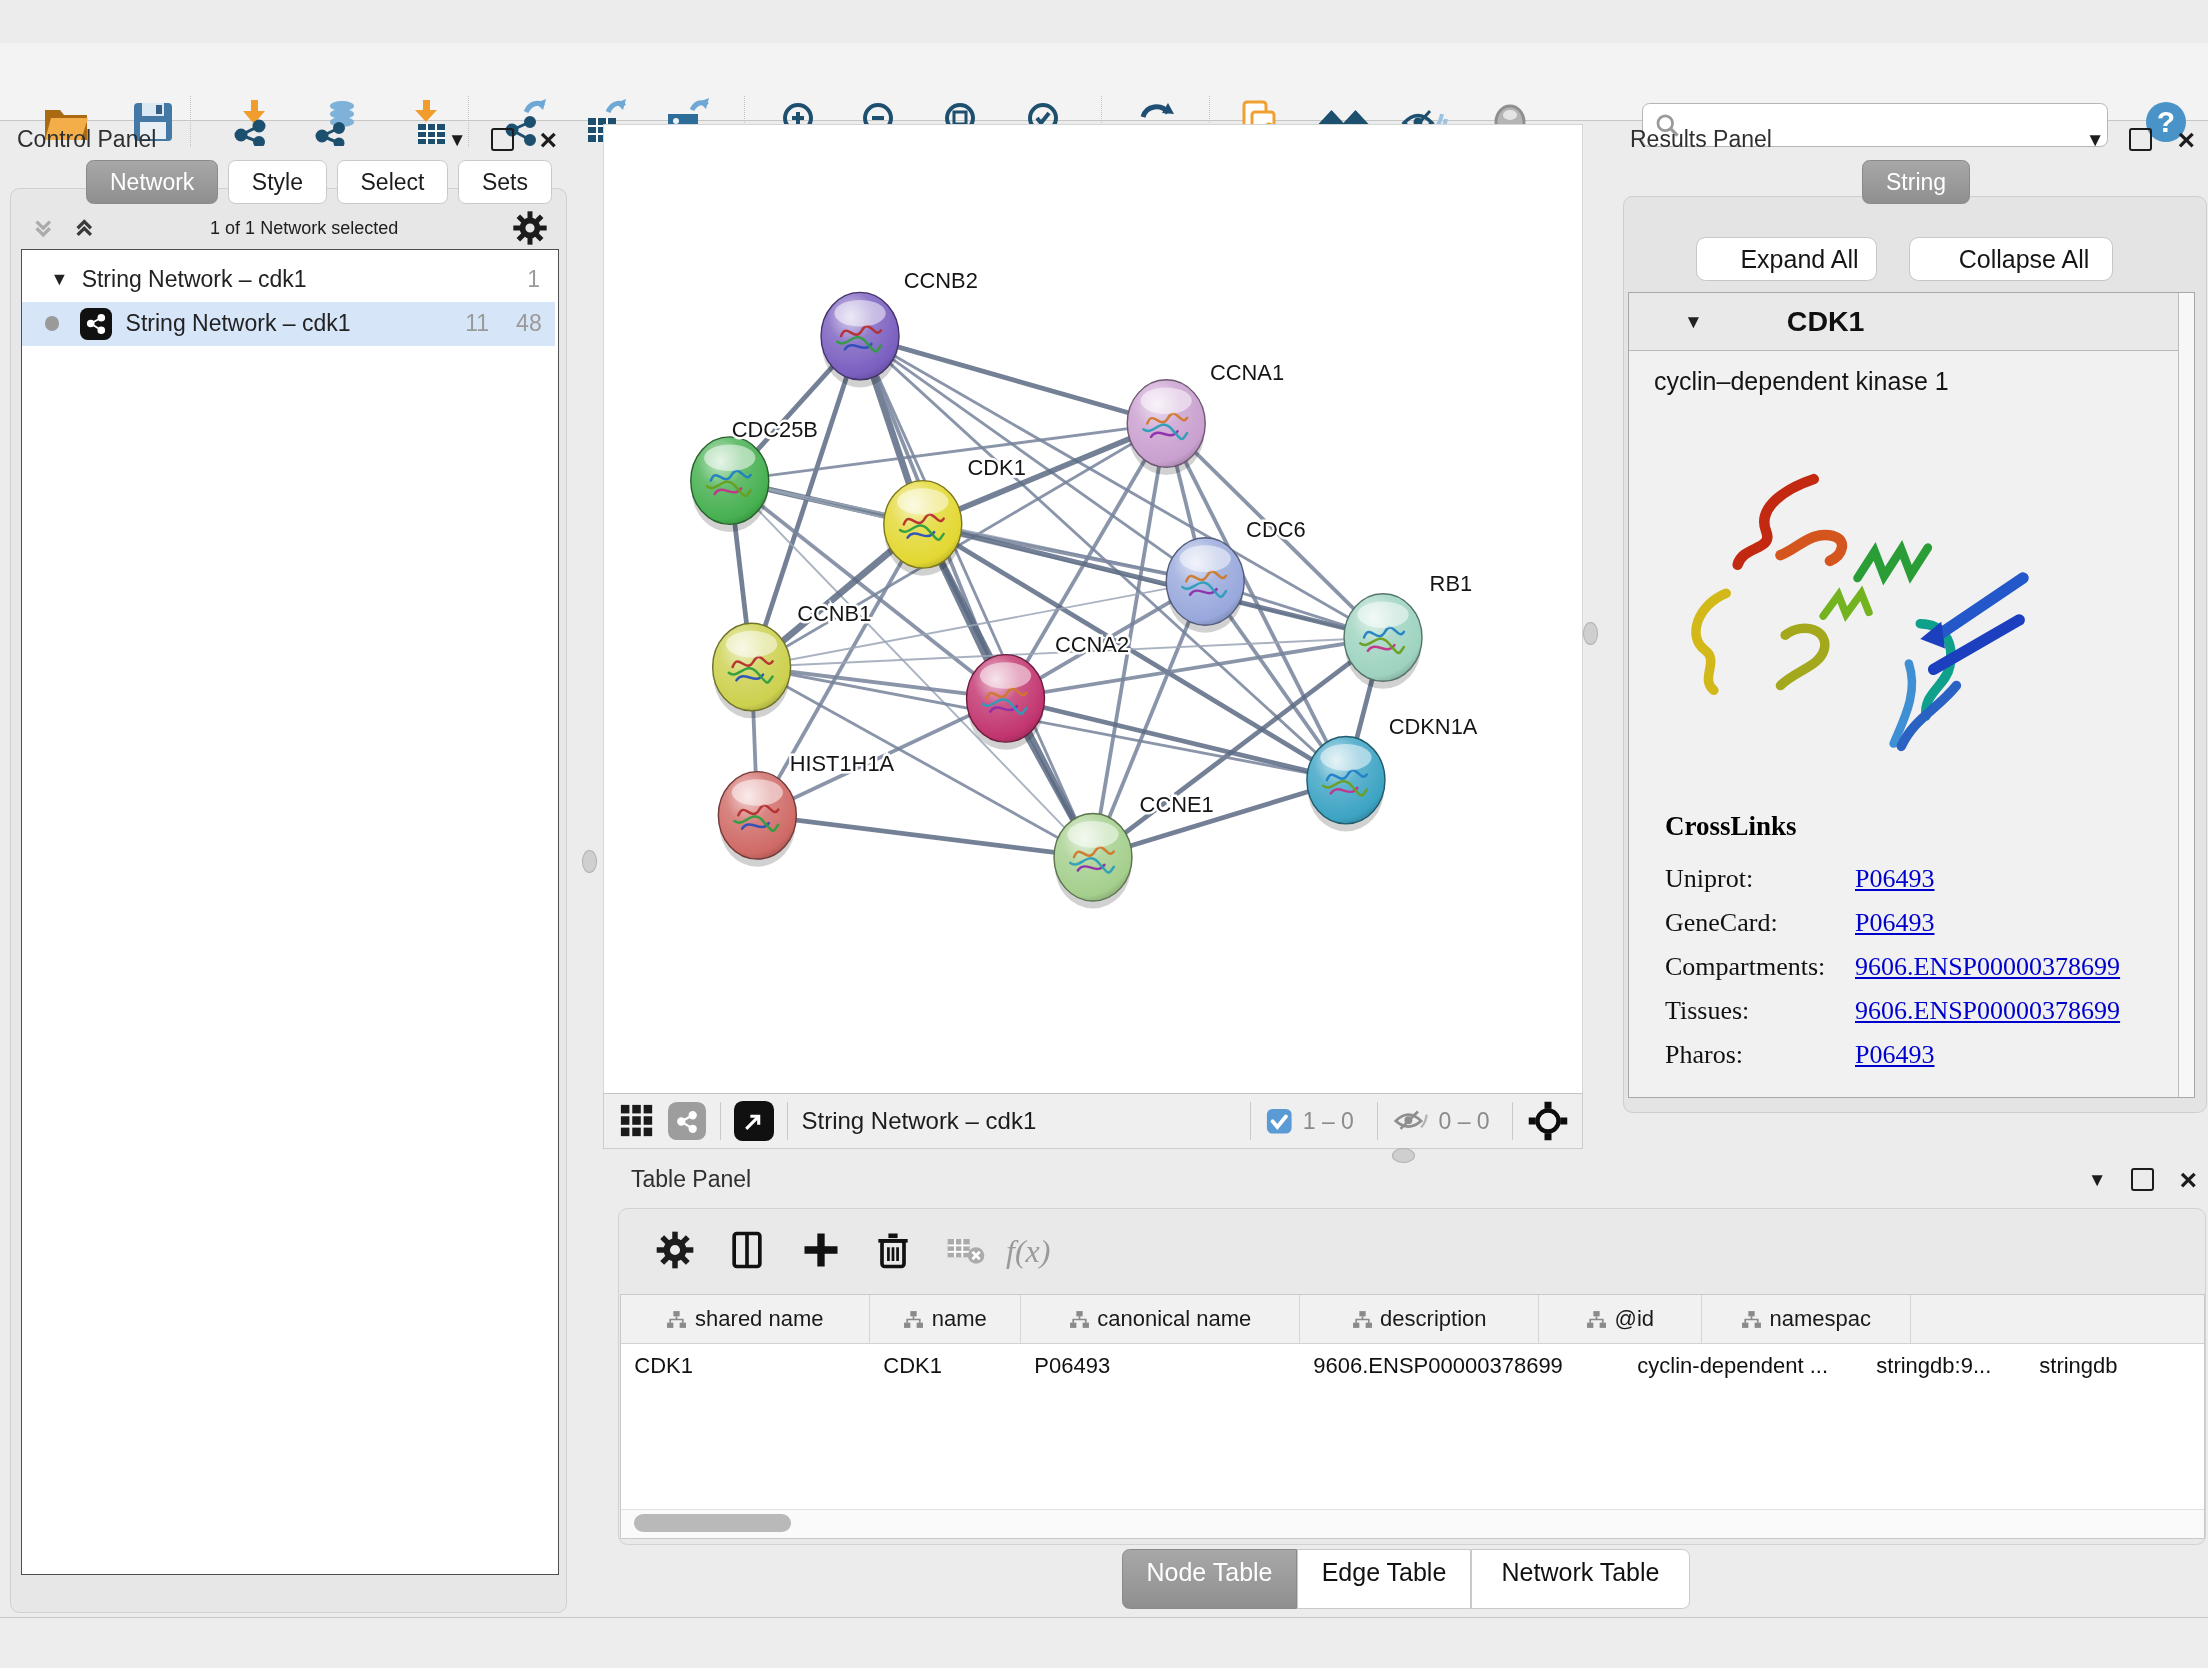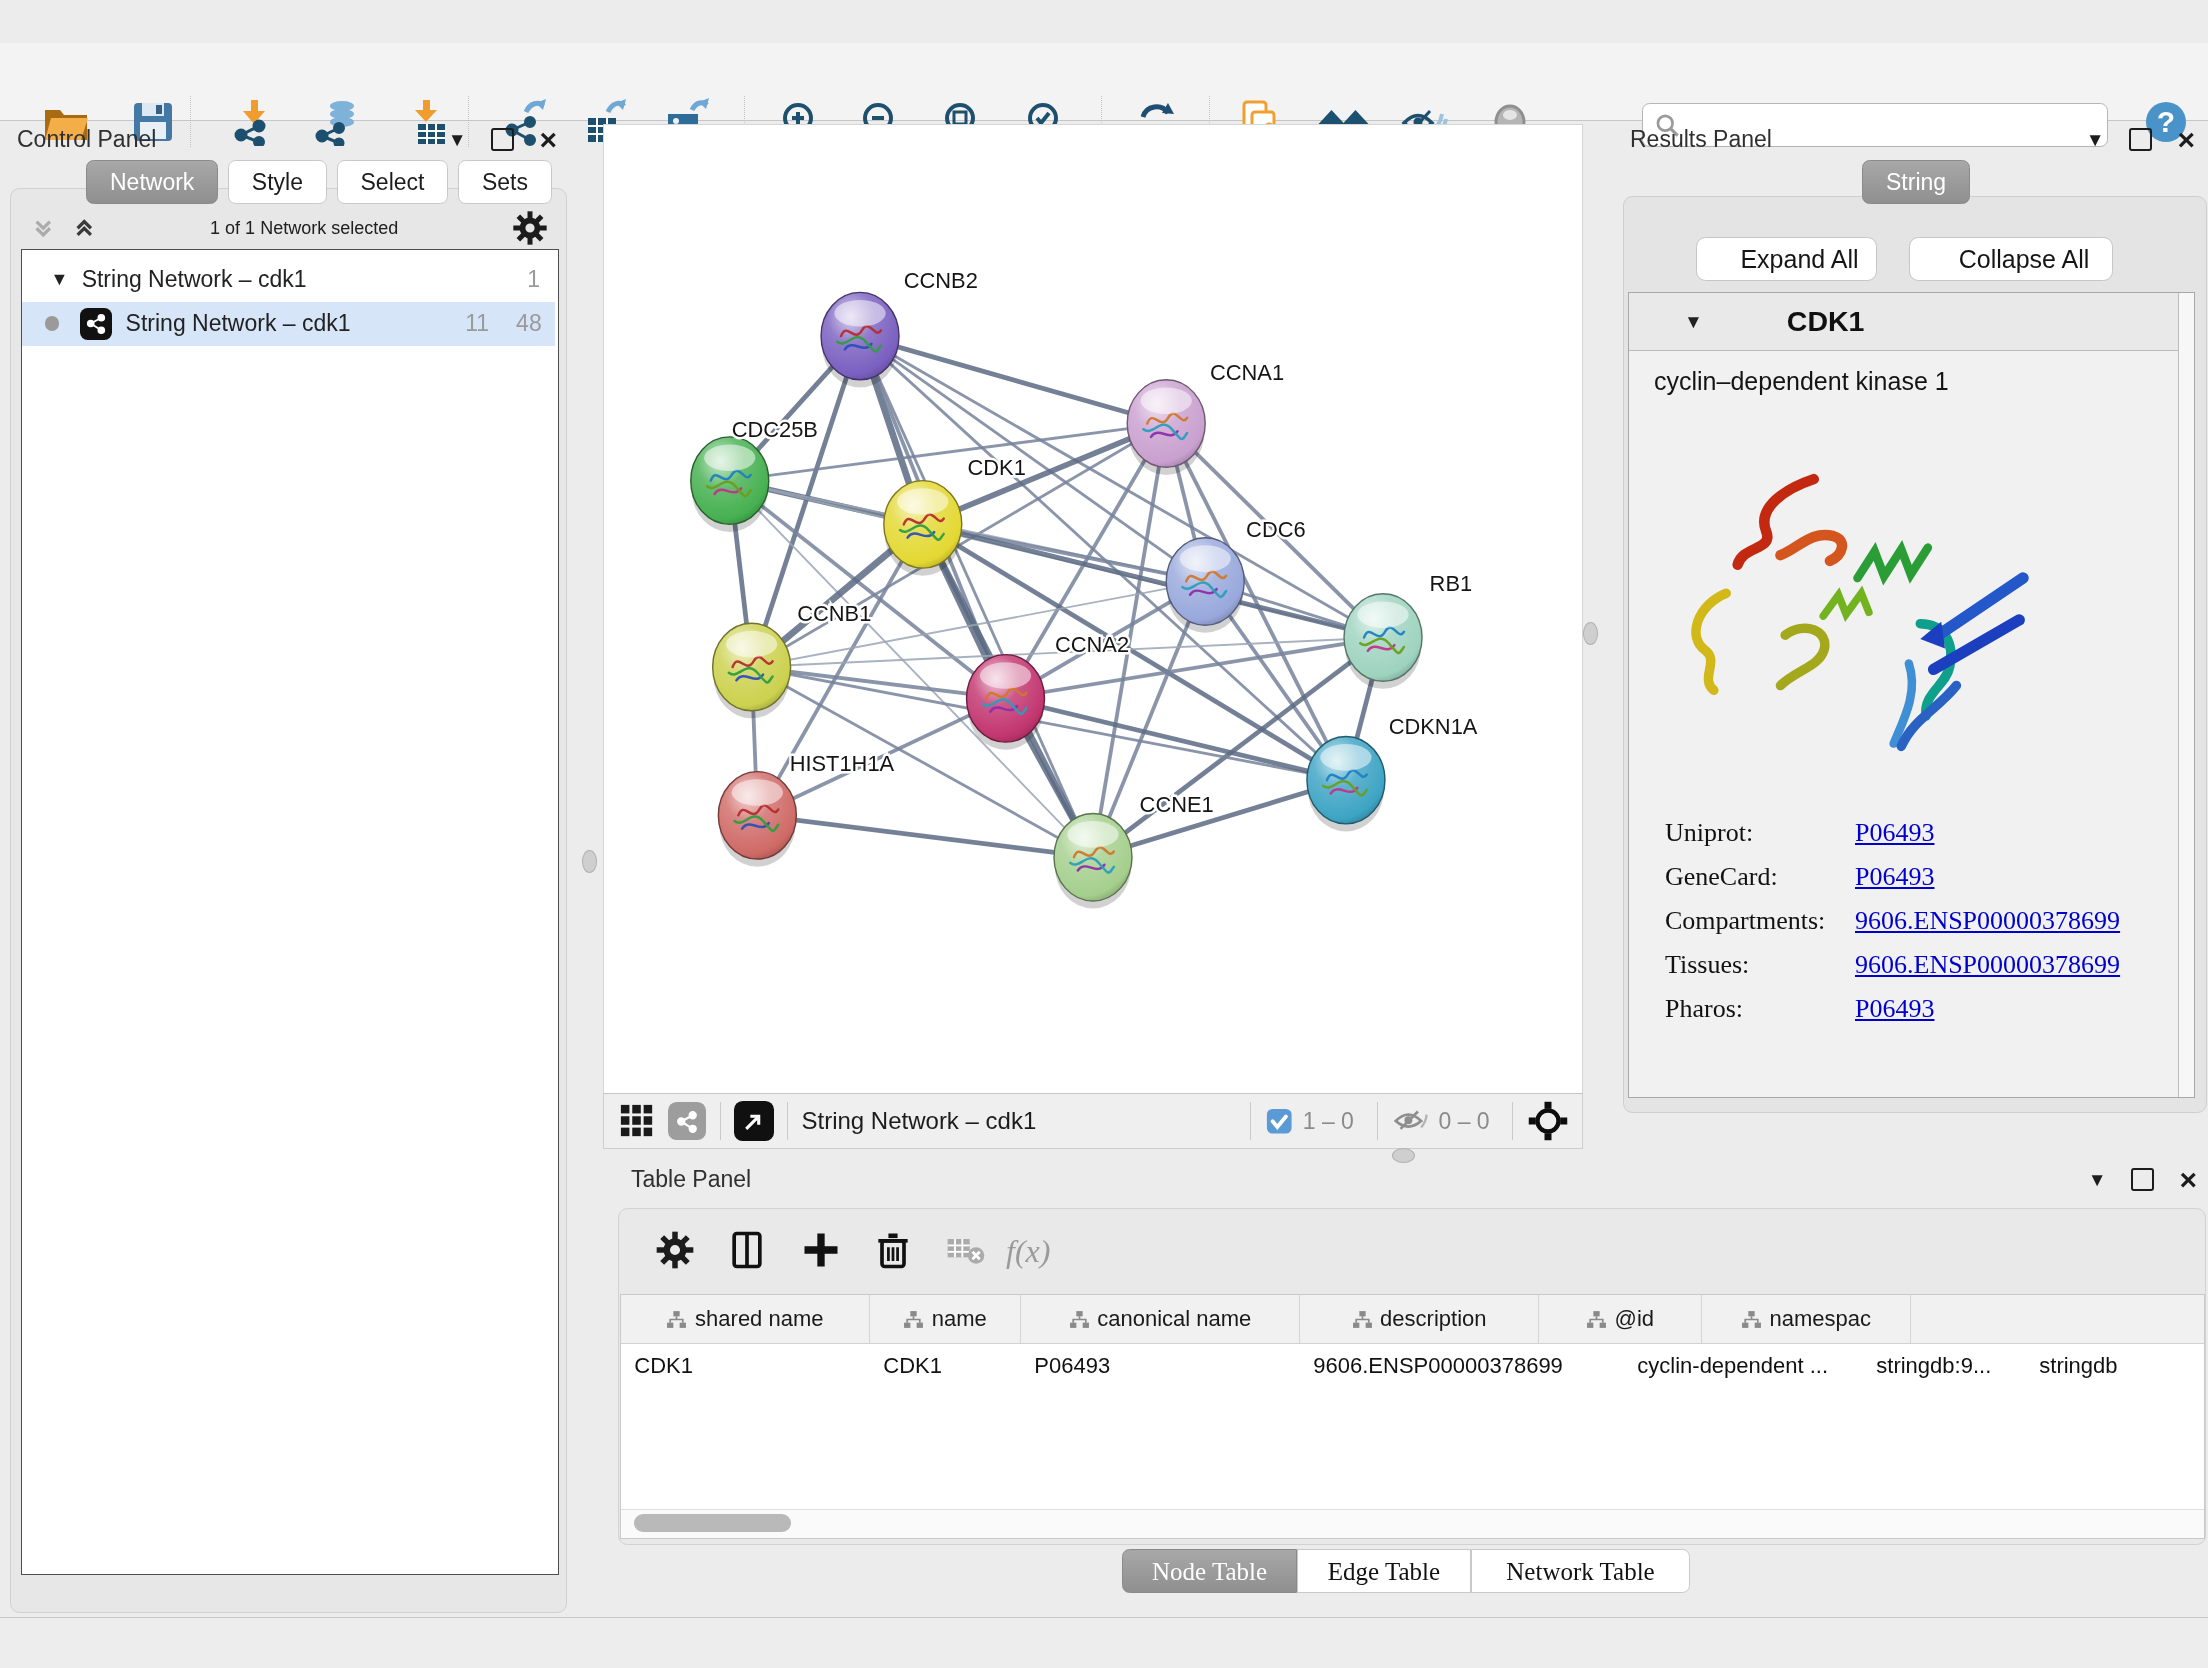--- a/index.html
+++ b/index.html
@@ -71,22 +71,22 @@
     border:1px solid #c9c9c9;overflow:hidden;}
   .thead{display:flex;height:48px;background:#f1f1f1;border-bottom:1.9px solid #d2d2d2;}
   .th{display:flex;align-items:center;justify-content:center;gap:7.6px;font-size:22px;color:#1a1a1a;
     border-right:1px solid #d5d5d5;box-sizing:border-box;flex:none;overflow:hidden;white-space:nowrap;}
   .treeic{width:21px;height:21px;flex:none;}
   .trow{display:flex;height:44px;}
   .td{display:flex;align-items:center;font-size:22px;color:#111;padding-left:13.3px;
     box-sizing:border-box;flex:none;overflow:hidden;white-space:nowrap;}
   .hscroll{position:absolute;left:0;bottom:0;width:100%;height:28.5px;background:#fafafa;border-top:1px solid #e0e0e0;}
   .hthumb{position:absolute;left:13.3px;top:4.8px;width:157px;height:18px;background:#b9b9b9;border-radius:9.5px;}
-  .btab{position:absolute;top:1549px;height:44px;line-height:44px;text-align:center;font-size:25px;
-    background:#fff;border:1px solid #c9c9c9;box-sizing:border-box;color:#111;font-family:Liberation Serif, serif;}
+  .btab{position:absolute;top:1549px;height:60px;line-height:44px;text-align:center;font-size:25px;
+    background:#fff;border:1px solid #c9c9c9;box-sizing:border-box;color:#111;}
   .btab.sel{background:linear-gradient(#a8a8a8,#8f8f8f);color:#fff;border-color:#8a8a8a;}
   
   .statusbar{position:absolute;left:0;top:1617px;width:2208px;height:51px;background:#ededed;
     border-top:1px solid #c6c6c6;}
   .dotv{position:absolute;width:13.3px;height:21px;border-radius:50%;background:#cfcfcf;border:1px solid #b2b2b2;}
   .doth{position:absolute;width:21px;height:13.3px;border-radius:50%;background:#cfcfcf;border:1px solid #b2b2b2;}
   .fx{font-family:"Liberation Serif",serif;font-style:italic;font-size:32px;color:#9a9a9a;}
 </style>
 </head>
 <body>
@@ -645,20 +645,21 @@
           <path d="M160 162 l16 -22 l8 20 l16 -22 l8 20" stroke="#73b31f" stroke-width="8"></path>
           <path d="M262 170 c25 0 36 20 31 45 c-4 20 -28 28 -25 52" stroke="#0fa08c" stroke-width="10"></path>
           <path d="M250 212 c10 30 -5 58 -16 84" stroke="#3f8fd4" stroke-width="9"></path>
           <path d="M370 122 l-86 58" stroke="#2457c9" stroke-width="12"></path>
           <path d="M366 166 l-90 52" stroke="#1b3fbf" stroke-width="12"></path>
           <path d="M300 235 c-20 25 -45 35 -58 64" stroke="#2a62c4" stroke-width="10"></path>
           <polygon points="284,168 262,186 288,196" fill="#1b3fbf" stroke="none"></polygon>
         </g>
       </svg>
       <div class="clgrid">
+        <div style="font-size:27px;font-weight:bold;color:#000;height:46px">CrossLinks</div>
         <div id="crosslinks-rows">
             <div class="clrow">
               <span class="cllab">Uniprot:</span>
               <span class="cllink">P06493</span>
             </div>
             <div class="clrow">
               <span class="cllab">GeneCard:</span>
               <span class="cllink">P06493</span>
             </div>
             <div class="clrow">

